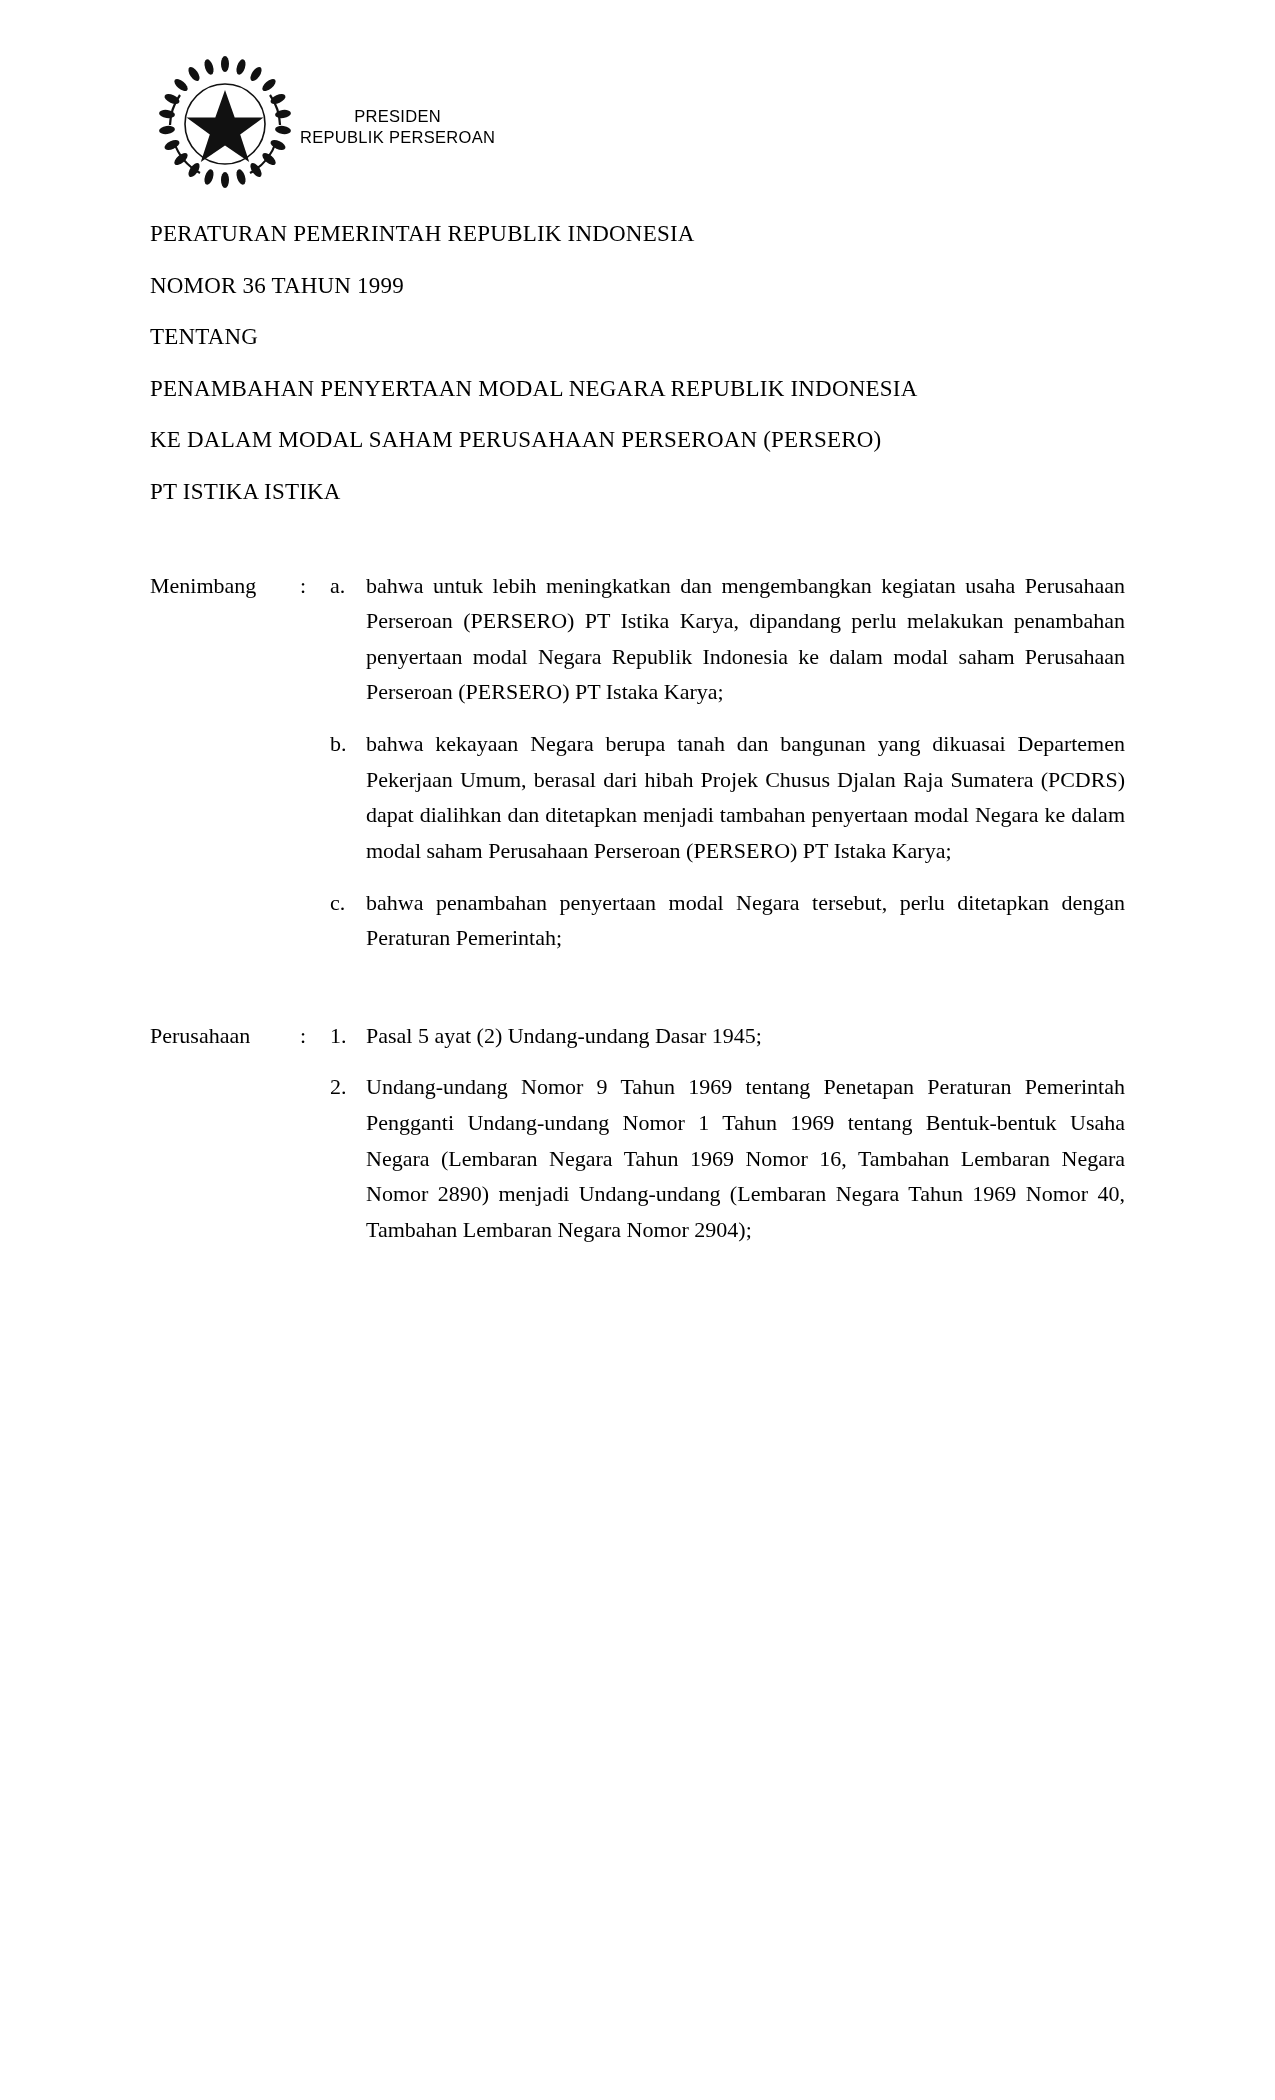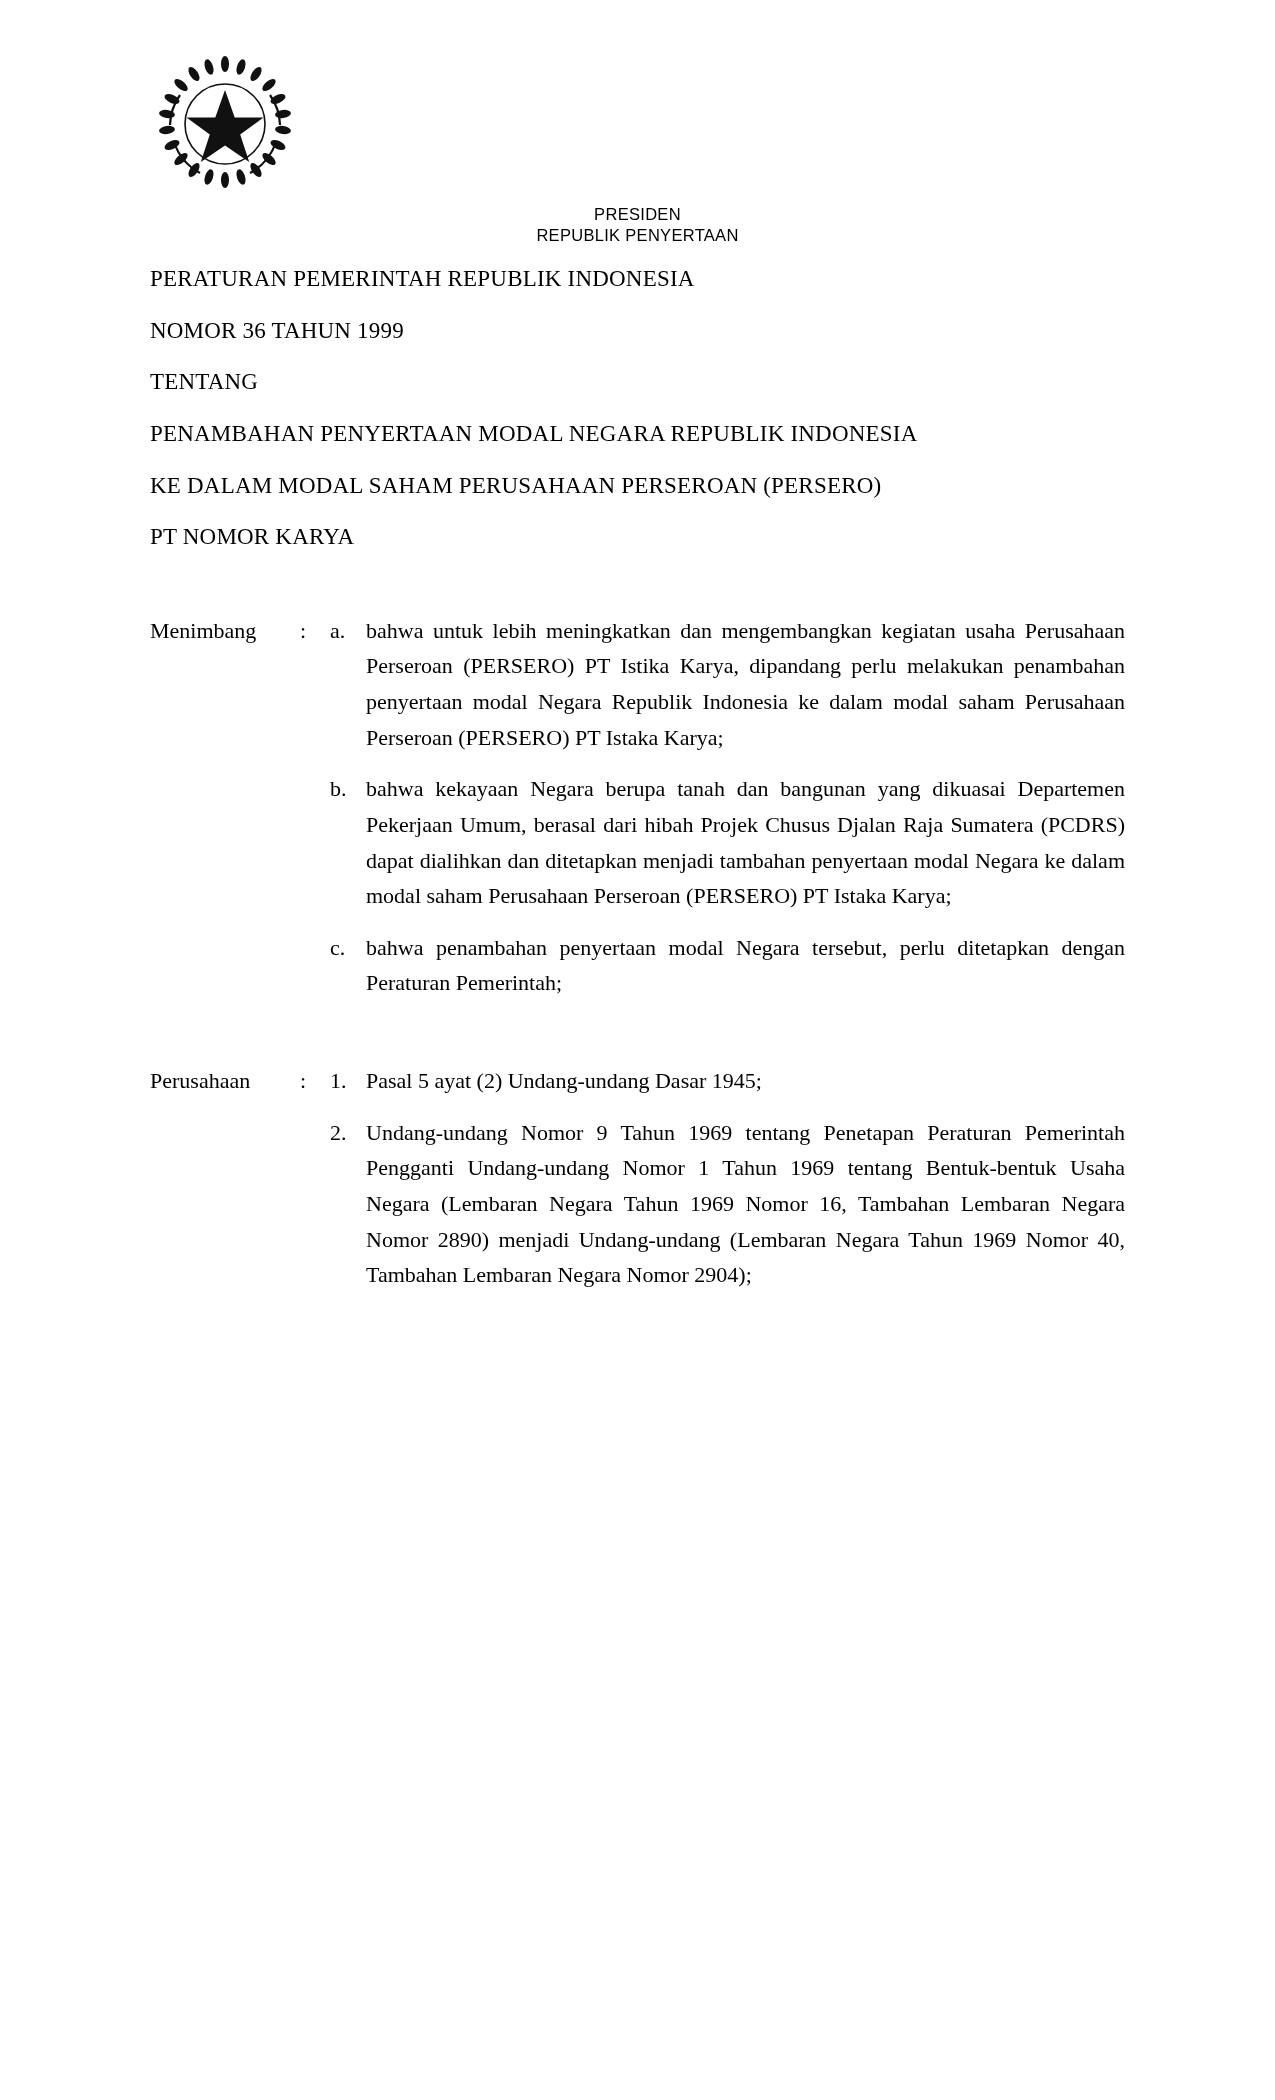--- a/index.html
+++ b/index.html
@@ -19,21 +19,22 @@
     width: 1275px;
     height: 2100px;
     box-sizing: border-box;
     padding: 40px 150px 0 150px;
     position: relative;
   }
 
   
   .emblem-wrap {
     display: flex;
-    flex-direction: column;
+    flex-direction: row;
+    align-items: center;
     margin-top: 10px;
   }
   .emblem {
     width: 150px;
     height: 150px;
     position: relative;
   }
   .emblem svg {
     display: block;
   }
@@ -150,31 +151,31 @@
           </g>
 
           <circle cx="75" cy="74" r="40" fill="none" stroke="#111" stroke-width="1.6"></circle>
 
           <polygon points="75,40 84.7,67.5 113.5,67.5 90.2,84.5 99.2,112 75,95.5 50.8,112 59.8,84.5 36.5,67.5 65.3,67.5"></polygon>
         </g>
       </svg>
     </div>
     <div class="emblem-caption">
       <div>PRESIDEN</div>
-      <div>REPUBLIK PENYERTAAN</div>
+      <div>REPUBLIK PERSEROAN</div>
     </div>
   </div>
 
   <div class="title-block">
     <div class="title-line">PERATURAN PEMERINTAH REPUBLIK INDONESIA</div>
     <div class="title-line">NOMOR 36 TAHUN 1999</div>
     <div class="title-line">TENTANG</div>
     <div class="title-line">PENAMBAHAN PENYERTAAN MODAL NEGARA REPUBLIK INDONESIA</div>
     <div class="title-line">KE DALAM MODAL SAHAM PERUSAHAAN PERSEROAN (PERSERO)</div>
-    <div class="title-line">PT NOMOR KARYA</div>
+    <div class="title-line">PT ISTIKA ISTIKA</div>
   </div>
 
 
   <div class="clauses">
 
     <div class="clause-group">
       <div class="clause-row">
         <div class="clause-label">Menimbang</div>
         <div class="clause-colon">:</div>
         <div class="clause-marker">a.</div>

